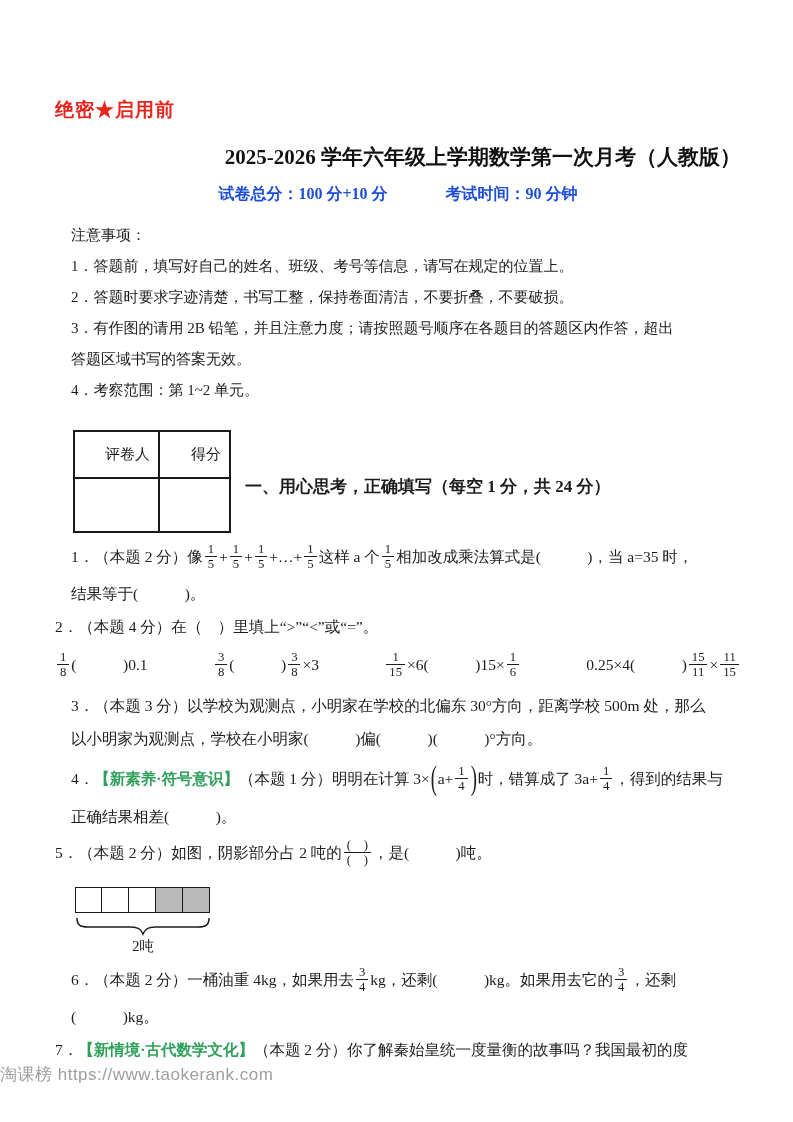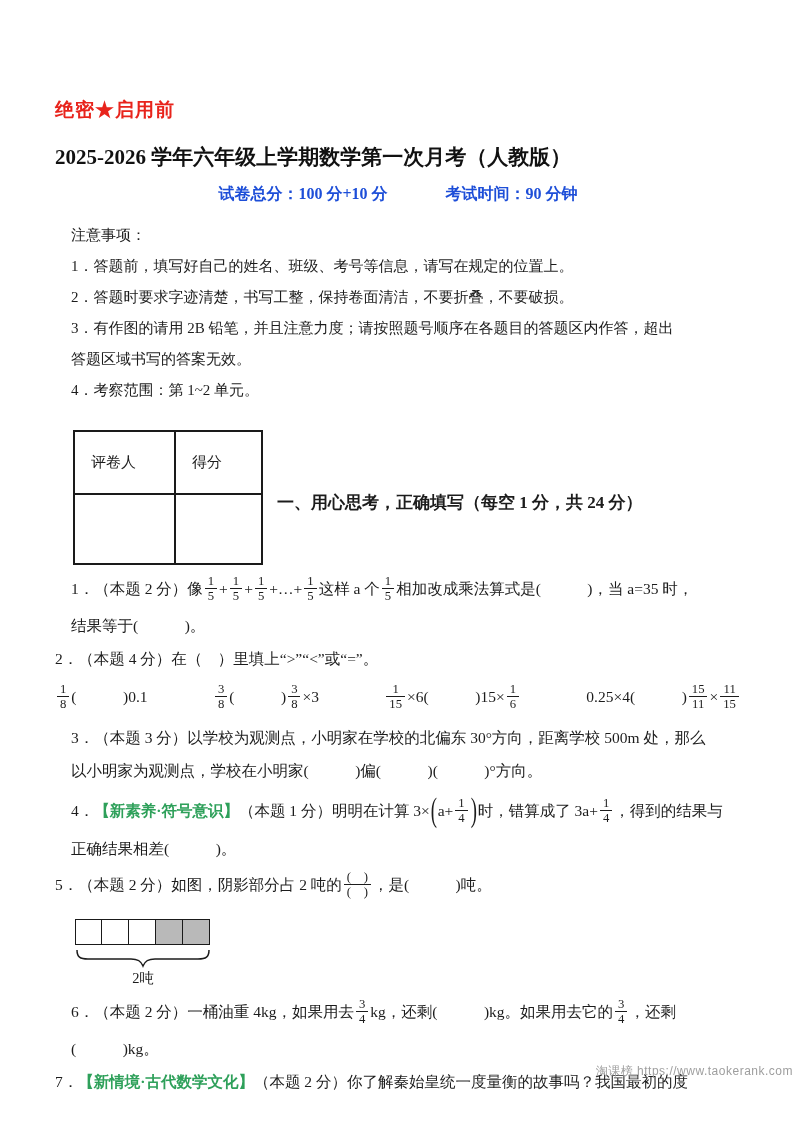--- a/index.html
+++ b/index.html
@@ -10,34 +10,34 @@
     font-family:"Liberation Serif","DejaVu Serif",serif;
     color:#1c1c1c;
     overflow:hidden;
     margin:0 auto;
   }
   .content{padding:97px 52px 0 55px;}
   .security{
     font-size:19px;font-weight:bold;color:#e8241c;letter-spacing:1px;
   }
   .title{
-    margin:20px 0 0 0;text-align:left;
+    margin:20px 0 0 0;text-align:right;
     font-size:21px;font-weight:bold;color:#111;
   }
   .subtitle{
     margin-top:13px;display:flex;justify-content:center;gap:58px;
     font-size:16px;font-weight:bold;color:#1d4ed8;
   }
   .notices{margin-top:15px;font-size:15px;margin-left:16px;}
   .nline{line-height:31px;}
   .sec-row{margin-top:24px;display:flex;align-items:center;}
   .score-table{border-collapse:collapse;margin-left:18px;}
   .score-table td{
-    border:2px solid #1a1a1a;text-align:left;
-    font-size:15px;padding:16px;
+    border:2px solid #1a1a1a;text-align:right;
+    font-size:15px;padding:8px;
   }
   .score-table tr:first-child td{height:29px;}
   .score-table tr:last-child td{height:36px;}
   .score-table td:first-child{width:67px;}
   .score-table td:last-child{width:53px;}
   .sec-title{margin-left:14px;margin-top:10px;font-size:17px;font-weight:bold;}
   .q{font-size:15.5px;line-height:33px;}
   .q.fr{line-height:40px;}
   .qblock{margin-top:4px;margin-left:16px;}
   .frac{
@@ -61,23 +61,23 @@
   .cells{display:flex;}
   .cell{
     width:27px;height:26px;border:1.6px solid #1a1a1a;
     border-left:none;background:#fff;box-sizing:border-box;
   }
   .cell:first-child{border-left:1.6px solid #1a1a1a;}
   .cell.shaded{background:#b9b9b9;}
   .brace{display:block;margin-top:3px;}
   .dlabel{text-align:center;font-size:14.5px;width:136px;margin-top:1px;}
   .footer{
-    position:absolute;left:0;right:0;top:1063px;text-align:right;
+    position:absolute;left:0;right:7px;top:1063px;text-align:left;
     font-family:"Liberation Sans","DejaVu Sans",sans-serif;
-    font-size:12px;color:#9e9e9e;letter-spacing:0.5px;
+    font-size:17px;color:#9e9e9e;letter-spacing:0.5px;
   }
 </style>
 </head>
 <body>
 
 <div class="page">
   <div class="content">
 
     <div class="security">绝密★启用前</div>
 

